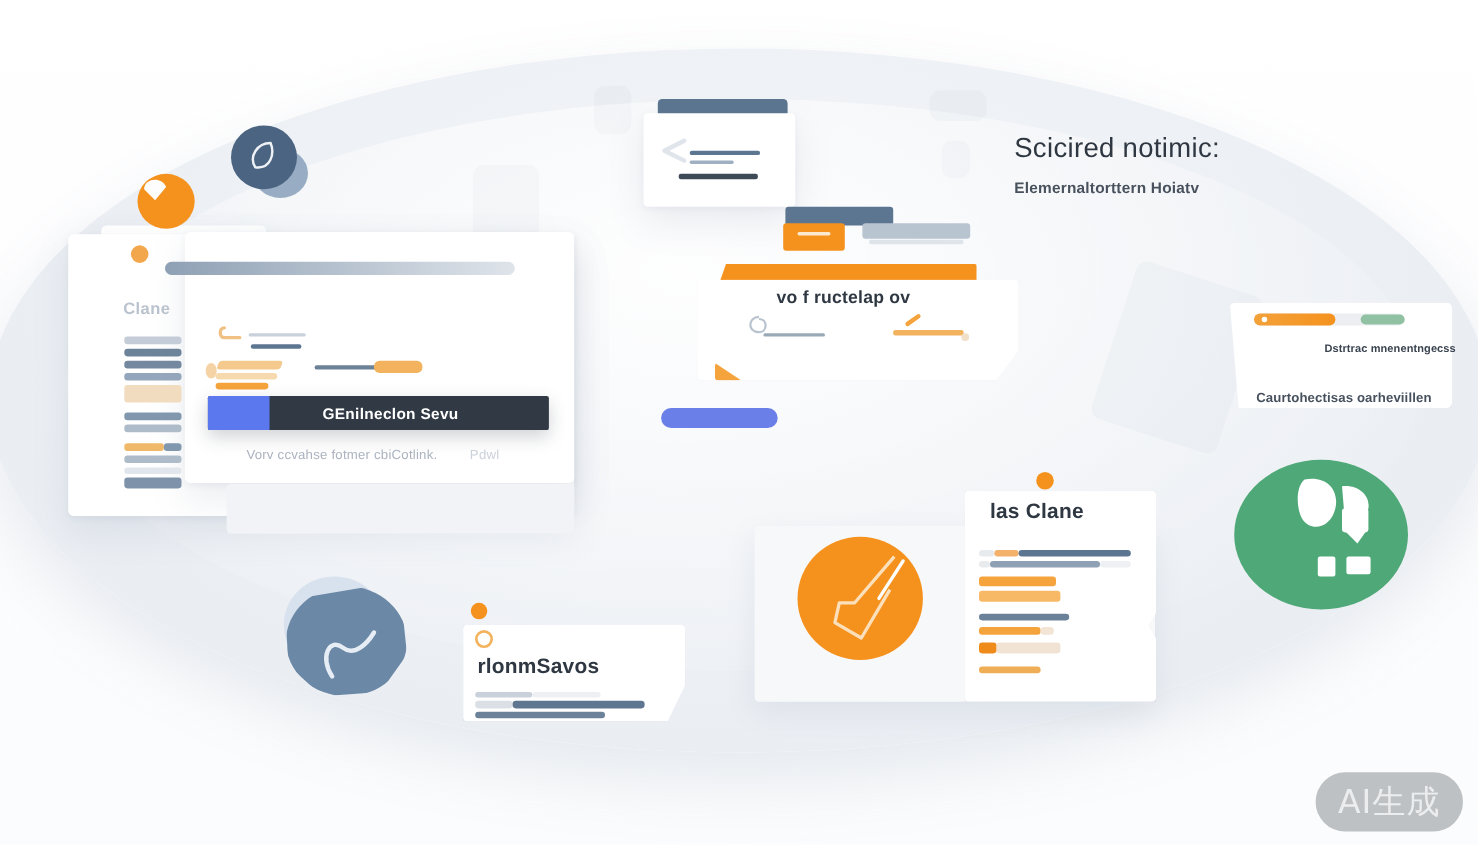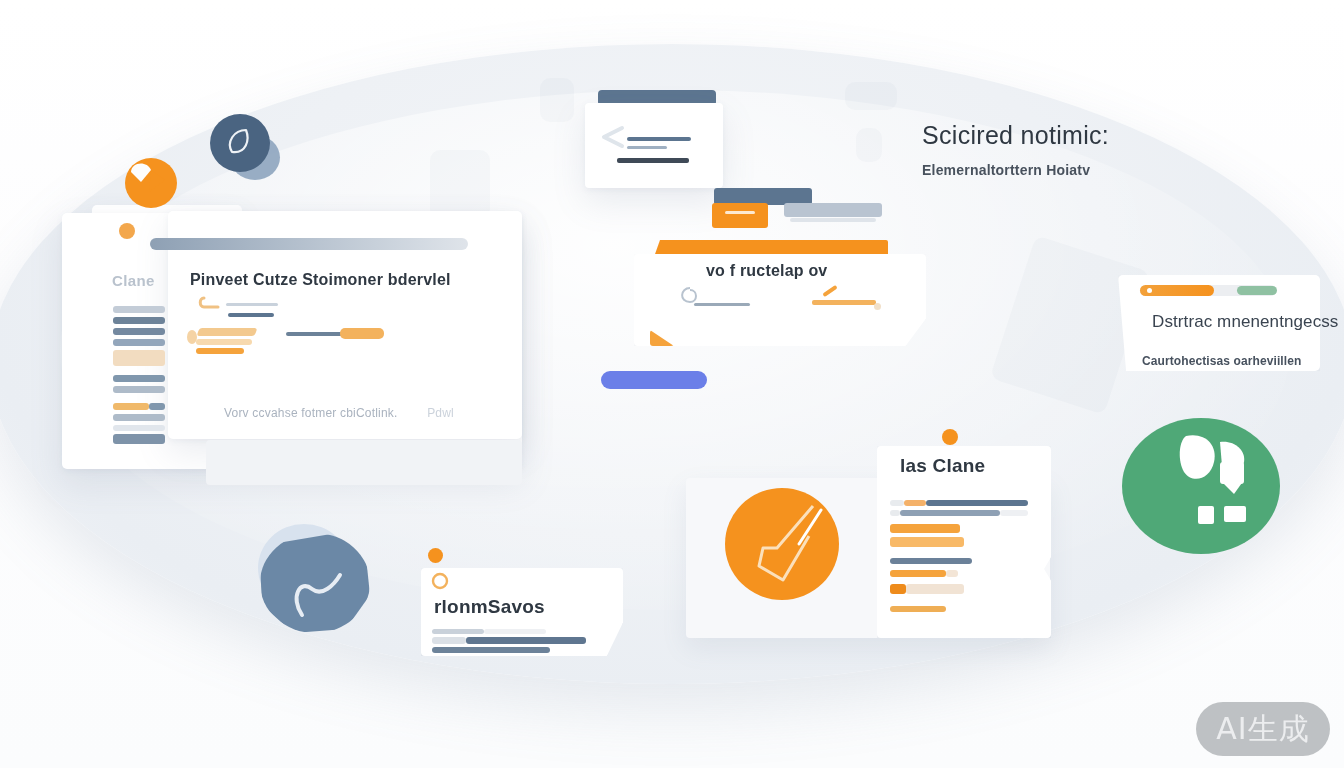--- a/index.html
+++ b/index.html
@@ -128,49 +128,52 @@
   <div class="bar" style="left:113px;top:339px;width:52px;height:7px;background:#93a6bb;"></div>
   <div class="bar" style="left:113px;top:350px;width:52px;height:16px;background:#f2dcc0;"></div>
   <div class="bar" style="left:113px;top:375px;width:52px;height:7px;background:#8097ad;"></div>
   <div class="bar" style="left:113px;top:386px;width:52px;height:7px;background:#aebbc9;"></div>
   <div class="bar" style="left:113px;top:403px;width:36px;height:7px;background:#f0b96a;"></div>
   <div class="bar" style="left:149px;top:403px;width:16px;height:7px;background:#8097ad;"></div>
   <div class="bar" style="left:113px;top:414px;width:52px;height:7px;background:#aebbc9;"></div>
   <div class="bar" style="left:113px;top:425px;width:52px;height:6px;background:#e1e6ec;"></div>
   <div class="bar" style="left:113px;top:434px;width:52px;height:10px;background:#7e93a9;"></div>
 
-  <div class="card-title" style="left:190px;top:271px;">Pinveet Cutze Stoimoner bdervlel</div>
 
   <svg style="position:absolute;left:196px;top:295px;" width="26" height="24" viewBox="0 0 26 24">
     <path d="M8 3 C3 3,3 12,8 12 L22 12" fill="none" stroke="#f0c183" stroke-width="3" stroke-linecap="round"></path>
   </svg>
   <div class="bar" style="left:226px;top:303px;width:52px;height:3px;background:#c9d2dc;"></div>
   <div class="bar" style="left:228px;top:313px;width:46px;height:4px;background:#5c7590;"></div>
   <div class="bar" style="left:198px;top:328px;width:58px;height:8px;background:#f3c98e;transform:skewX(-20deg);"></div>
   <div class="bar" style="left:196px;top:339px;width:56px;height:6px;background:#f7d9ae;"></div>
   <div class="bar" style="left:196px;top:348px;width:48px;height:6px;background:#f5a33c;"></div>
   <div class="circle" style="left:187px;top:330px;width:10px;height:14px;background:#f5d3a4;border-radius:50%;"></div>
   <div class="bar" style="left:286px;top:332px;width:56px;height:4px;background:#6c8299;"></div>
   <div class="bar" style="left:340px;top:328px;width:44px;height:11px;background:#f3b25d;border-radius:5px;"></div>
 
+  <div class="darkrow" style="left:189px;top:360px;width:310px;height:31px;">
+    <div class="accent"></div>
+    <div class="txt">GEnilneclon Sevu</div>
+  </div>
 
   <div class="subrow" style="left:224px;top:406px;">
     <span>Vorv ccvahse fotmer cbiCotlink.</span>
     <span class="faint">Pdwl</span>
   </div>
 
   <div class="card soft" style="left:206px;top:440px;width:316px;height:45px;border-radius:4px;background:#f1f3f6;box-shadow:none;"></div>
 
   <div class="card soft" style="left:1118px;top:275px;width:202px;height:96px;border-radius:5px;
               clip-path:polygon(0 0,100% 0,100% 100%,4% 100%);"></div>
   <div class="pill" style="left:1140px;top:285px;width:136px;height:11px;background:#eceef1;"></div>
   <div class="pill" style="left:1140px;top:285px;width:74px;height:11px;background:linear-gradient(90deg,#f3a13a,#f5921e);"></div>
   <div class="circle" style="left:1147px;top:288px;width:5px;height:5px;background:#ffffff;"></div>
   <div class="pill" style="left:1237px;top:286px;width:40px;height:9px;background:#8fc1a2;"></div>
-  <div style="position:absolute;left:1152px;top:312px;font-size:17px;font-weight:400;color:#3a4450;letter-spacing:.1px;">Dstrtrac mnenentngecss</div>
+  <div style="position:absolute;left:1204px;top:312px;font-size:10px;font-weight:700;color:#3a4450;letter-spacing:.1px;">Dstrtrac mnenentngecss</div>
   <div style="position:absolute;left:1142px;top:354px;font-size:12px;font-weight:700;color:#47515e;letter-spacing:.1px;">Caurtohectisas oarheviillen</div>
 
   <div class="card soft" style="left:686px;top:478px;width:364px;height:160px;border-radius:4px;background:#f7f8fa;"></div>
   <div class="card" style="left:877px;top:446px;width:174px;height:192px;border-radius:4px;
               clip-path:polygon(0 0,100% 0,100% 58%,96% 64%,100% 70%,100% 100%,0 100%);"></div>
   <div class="circle" style="left:942px;top:429px;width:16px;height:16px;background:#f5921e;"></div>
   <div class="card-title big" style="left:900px;top:455px;">las Clane</div>
 
   <div class="bar" style="left:890px;top:500px;width:14px;height:6px;background:#e8ebee;"></div>
   <div class="bar" style="left:904px;top:500px;width:22px;height:6px;background:#f4b169;"></div>

